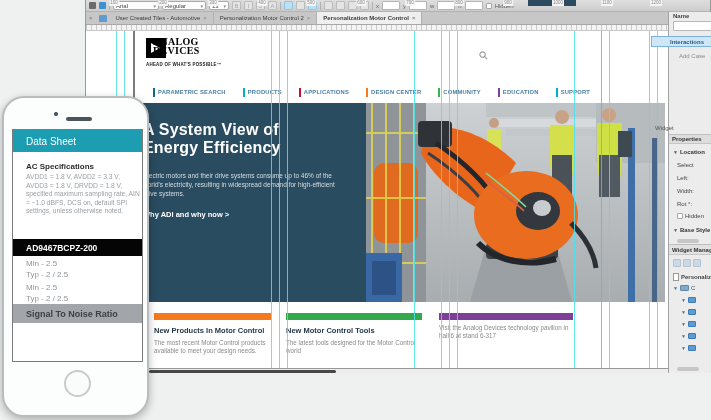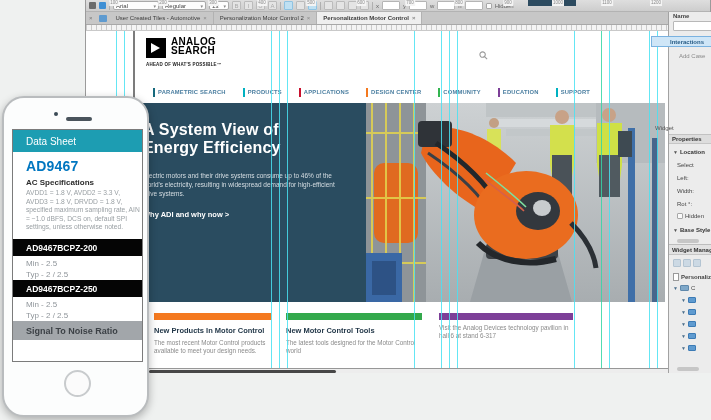--- a/index.html
+++ b/index.html
@@ -45,21 +45,21 @@
   #canvas { left:0; top:31px; width:583px; height:337px; background:#ffffff; overflow:hidden; }
   .guide { position:absolute; top:0; width:1px; height:337px; background:#49e2f2; opacity:.85; }
   .guide.green { background:#35d6a5; }
 
   
   #site { position:absolute; left:47px; top:0; width:530px; height:337px; background:#fff;
           border-left:2px solid #7c7c7c; }
   
   #adi-logo-box { left:11px; top:7px; width:20px; height:20px; background:#000; display:flex; align-items:center; justify-content:center; }
   #adi-logo-box svg { display:block; }
-  #adi-logo-text { left:36px; top:6px; font-size:10px; font-weight:bold; line-height:9px; letter-spacing:.3px; color:#000; }
+  #adi-logo-text { left:18px; top:6px; font-size:10px; font-weight:bold; line-height:9px; letter-spacing:.3px; color:#000;font-family:Liberation Serif, serif; }
   #adi-tagline { left:11px; top:31px; font-size:4.5px; font-weight:bold; color:#1a1a1a; letter-spacing:.2px; }
   #search-wrap { left:153px; top:12px; width:200px; }
   #search-input { width:190px; border:none; border-bottom:1px solid #8f8f8f; background:transparent;
                   font-size:7px; color:#555; padding:4px 2px 3px; outline:none; font-family:"Liberation Sans",sans-serif;}
   #search-icon { position:absolute; right:0; top:3px; }
   
   #site-nav { left:18px; top:52px; width:500px; height:18px; display:flex; align-items:center; gap:17px; }
   .nav-item { display:flex; align-items:center; gap:3px; white-space:nowrap; }
   .nav-bar { width:2px; height:9px; display:inline-block; }
   .nav-label { font-size:5.8px; font-weight:bold; color:#4a7ea0; letter-spacing:.2px; }
@@ -212,21 +212,21 @@
 
     <div id="site">
 
       <div id="adi-logo-box" class="abs">
         <svg width="12" height="12" viewBox="0 0 12 12">
             <polygon points="1,1 1,11 10,6" fill="#fff"></polygon>
           </svg>
       </div>
       <div id="adi-logo-text" class="abs">
         <div>ANALOG</div>
-          <div>SEARCH</div>
+          <div>DEVICES</div>
       </div>
       <div id="adi-tagline" class="abs">AHEAD OF WHAT'S POSSIBLE™</div>
       <div id="search-wrap" class="abs">
         <span id="search-icon">
           <svg width="9" height="9" viewBox="0 0 10 10">
               <circle cx="4" cy="4" r="3" fill="none" stroke="#999" stroke-width="1.2"></circle>
               <line x1="6.2" y1="6.2" x2="9" y2="9" stroke="#999" stroke-width="1.2"></line>
             </svg>
         </span>
       </div>
@@ -420,30 +420,28 @@
     </div>
   <div class="sb-pill" style="top:355px"></div>
 </div>
 
 <div id="phone" class="abs">
   <div id="phone-camera" class="abs"></div>
   <div id="phone-speaker" class="abs"></div>
   <div id="phone-screen" class="abs">
     <div id="ph-header">Data Sheet</div>
     <div id="ph-main">
-      <div id="ph-part">AD9467</div>
       <div id="ph-spec-title">AC Specifications</div>
       <div id="ph-spec-body">AVDD1 = 1.8 V, AVDD2 = 3.3 V, AVDD3 = 1.8 V, DRVDD = 1.8 V, specified maximum sampling rate, AIN = −1.0 dBFS, DCS on, default SPI settings, unless otherwise noted.</div>
     </div>
     <div class="ph-black-band">AD9467BCPZ-200</div>
     <div class="ph-minmax">
       <div>Min - 2.5</div>
         <div>Typ - 2 / 2.5</div>
     </div>
-    <div class="ph-black-band">AD9467BCPZ-250</div>
     <div class="ph-minmax">
       <div>Min - 2.5</div>
         <div>Typ - 2 / 2.5</div>
     </div>
     <div class="ph-gray-band" id="ph-snr">Signal To Noise Ratio</div>
   </div>
   <div id="phone-home" class="abs"></div>
 </div>
 
 </body></html>

